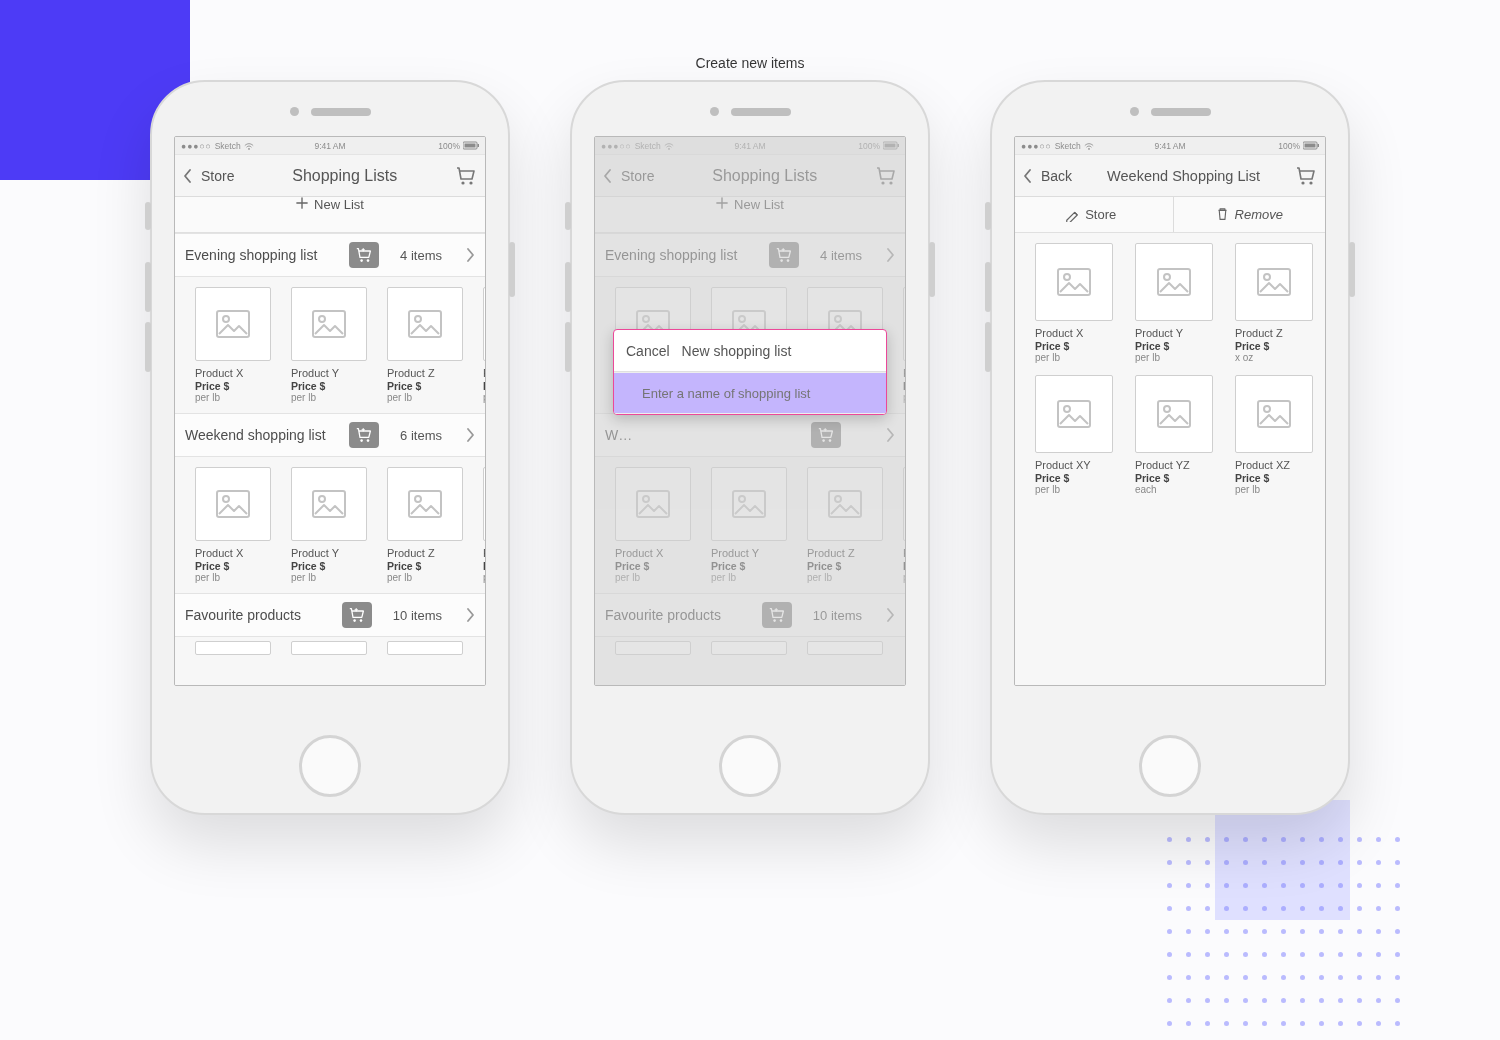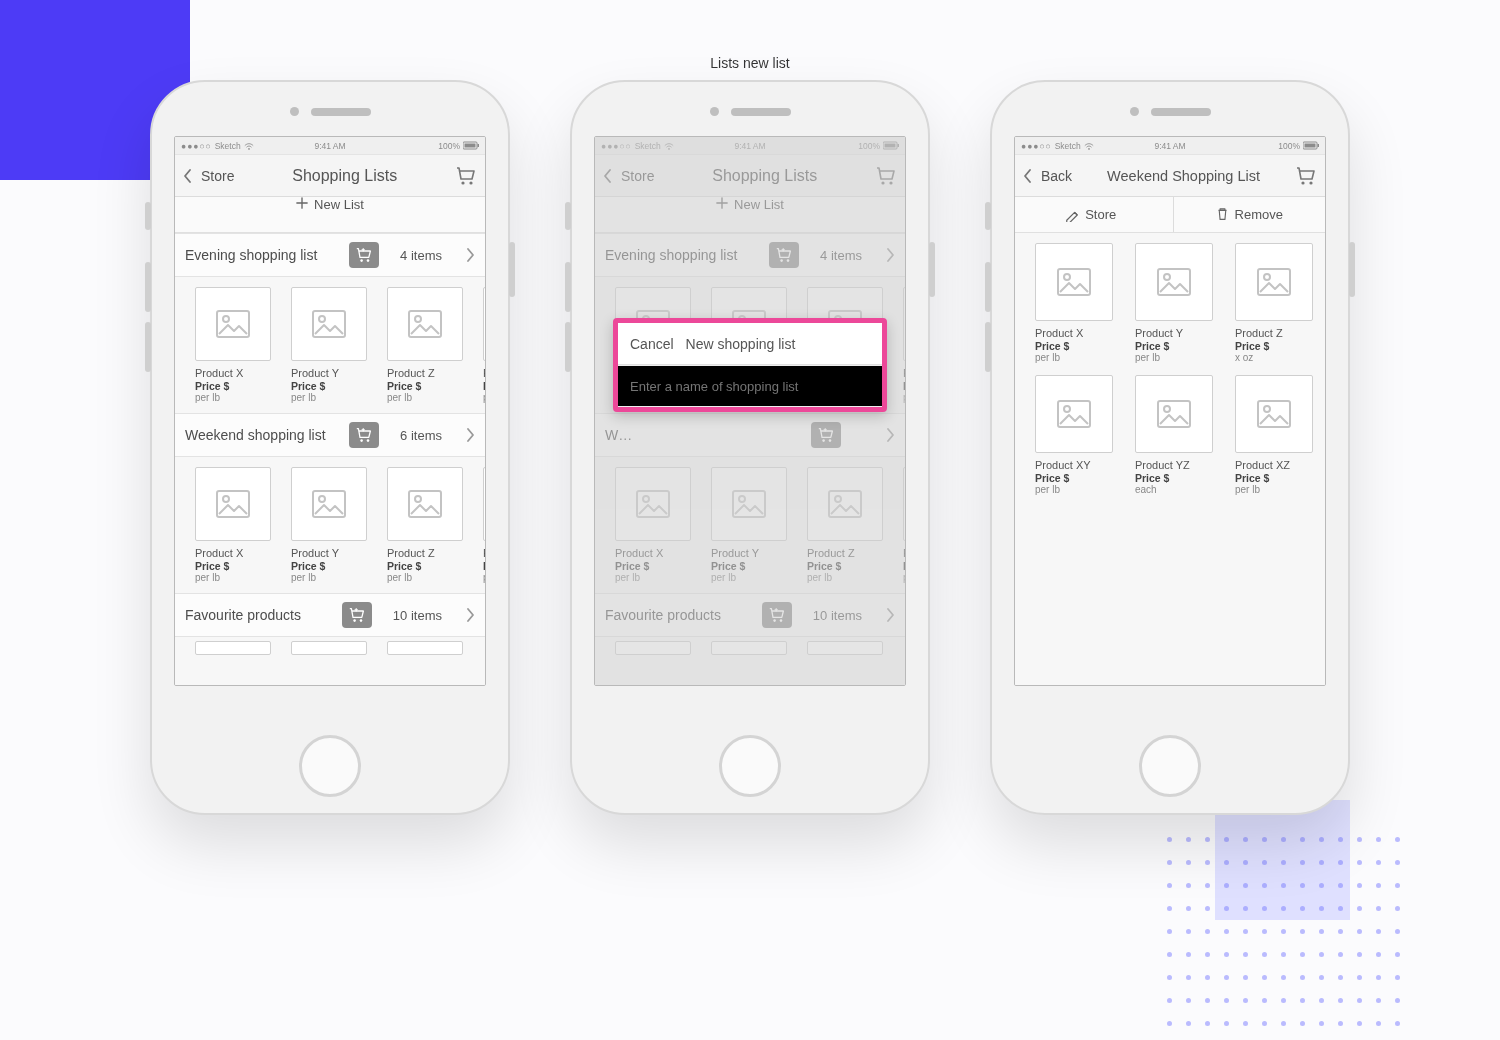--- a/index.html
+++ b/index.html
@@ -166,21 +166,21 @@
   }
   .subrow.split { justify-content: stretch; padding: 0; }
   .subrow .half {
     flex: 1;
     display: flex;
     justify-content: center;
     align-items: center;
     gap: 6px;
     height: 100%;
   }
-  .subrow .half + .half { border-left: 1px solid #dcdcdc; }
+  .subrow .half + .half { border-left: 1px solid #dcdcdc; font-style: italic; }
 
   .content { flex:1; overflow:hidden; background:#f7f7f7; }
 
   .list-header {
     height: 44px;
     display:flex; align-items:center;
     padding: 0 10px;
     font-size: 14px;
     color: #4d4d4d;
     border-top: 1px solid #e3e3e3;
@@ -229,48 +229,48 @@
     padding:10px;
     display:flex; flex-wrap:wrap;
     gap: 12px;
   }
   .grid .prod { width: 88px; flex:0 0 88px; }
   .grid .prod .thumb { height: 78px; }
 
   
   .modal {
     position:absolute;
-    top: 181px;
+    top: 192px;
     left: 18px; right: 18px;
     background:#fff;
-    border:5px solid #ec4899;
+    border:1px solid #ec4899;
     border-radius:4px;
     z-index:5;
     box-shadow: 0 4px 14px rgba(0,0,0,.2);
     overflow:hidden;
   }
   .modal-head {
     height:42px; display:flex; align-items:center;
     font-size:14px; color:#555;
     border-bottom:1px solid #e0e0e0;
   }
   .modal-head .cancel { padding:0 12px; }
   .modal-head .mtitle { flex:1; }
   .modal-input {
     height:42px;
     border-top:1px solid #eee;
     border-bottom:1px solid #eee;
   }
   .modal-input input{
     width:100%; height:100%;
     border:none; outline:none;
-    padding:0 12px;
+    padding:0 28px;
     font-size:13px;
     color:#666;
-    background:#000000;
+    background:#c4b5fd;
   }
   .modal-save {
     height:40px;
     background:#8b8b8b;
     color:#fff;
     display:flex; align-items:center; justify-content:center;
     font-size:14px;
   }
 
   .create-label {
@@ -332,21 +332,21 @@
       <rect x="14.5" y="3" width="1.5" height="3" fill="#8c8c8c"></rect>
       <rect x="1.5" y="2.5" width="11" height="4" fill="#8c8c8c"></rect>
     </g>
   </defs>
 </svg>
 
 <div class="bg-purple-block"></div>
 <div class="bg-lavender-block"></div>
 <div class="bg-dots"><span></span><span></span><span></span><span></span><span></span><span></span><span></span><span></span><span></span><span></span><span></span><span></span><span></span><span></span><span></span><span></span><span></span><span></span><span></span><span></span><span></span><span></span><span></span><span></span><span></span><span></span><span></span><span></span><span></span><span></span><span></span><span></span><span></span><span></span><span></span><span></span><span></span><span></span><span></span><span></span><span></span><span></span><span></span><span></span><span></span><span></span><span></span><span></span><span></span><span></span><span></span><span></span><span></span><span></span><span></span><span></span><span></span><span></span><span></span><span></span><span></span><span></span><span></span><span></span><span></span><span></span><span></span><span></span><span></span><span></span><span></span><span></span><span></span><span></span><span></span><span></span><span></span><span></span><span></span><span></span><span></span><span></span><span></span><span></span><span></span><span></span><span></span><span></span><span></span><span></span><span></span><span></span><span></span><span></span><span></span><span></span><span></span><span></span><span></span><span></span><span></span><span></span><span></span><span></span><span></span><span></span><span></span><span></span><span></span><span></span><span></span><span></span><span></span><span></span><span></span><span></span><span></span></div>
 
-<div class="create-label">Lists new list</div>
+<div class="create-label">Create new items</div>
 
 <div class="stage">
 
   <div class="phone">
     <div class="side-btn side-left-1"></div>
       <div class="side-btn side-left-2"></div>
       <div class="side-btn side-left-3"></div>
       <div class="side-btn side-right-1"></div>
     <div class="notch">
         <span class="dot"></span>

